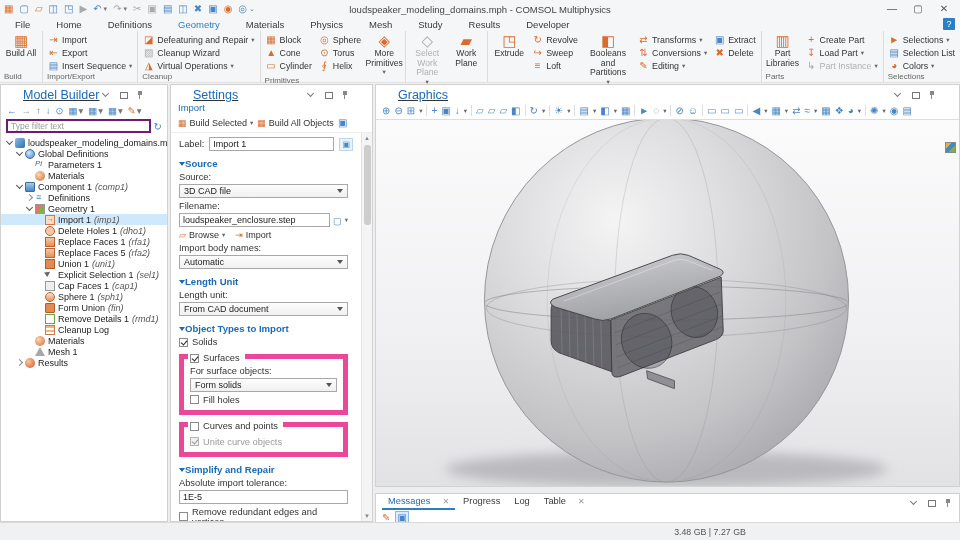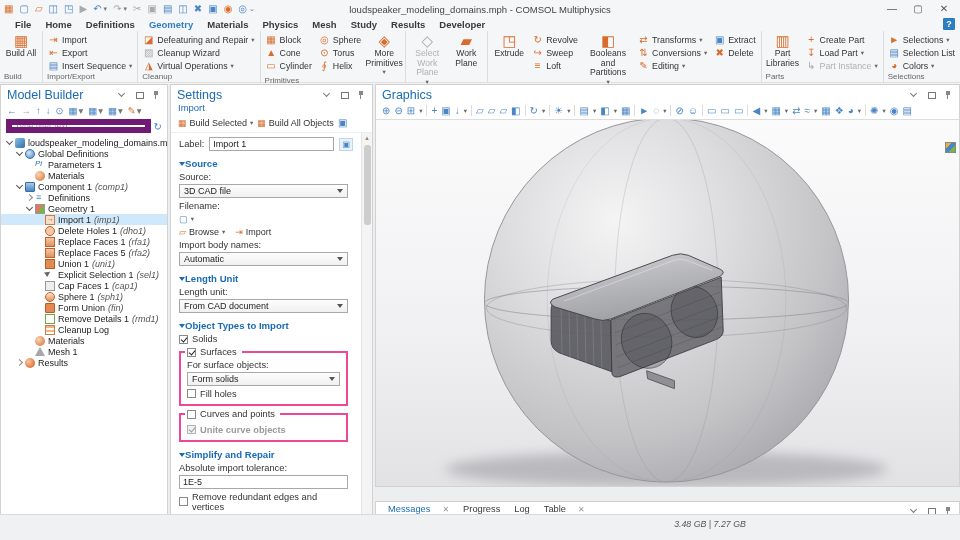--- a/index.html
+++ b/index.html
@@ -9,21 +9,21 @@
   
   .titlebar { height:18px; background:#f5f6f7; display:flex; align-items:center; padding:0 4px; position:relative; }
   .qat { display:flex; align-items:center; gap:6px; }
   .qat .qi { font-size:10px; line-height:10px; color:#4a86c5; }
   .qi.o { color:#d96c2c; } .qi.g { color:#a9a9a9; } .qi.dd { font-size:7px; color:#777; margin-left:-4px; }
   .wtitle { position:absolute; left:50%; transform:translateX(-50%); font-size:9.5px; color:#444; white-space:nowrap; }
   .wbtns { margin-left:auto; display:flex; gap:14px; padding-right:6px; }
   .wbtn { color:#555; font-size:10px; line-height:12px; width:12px; text-align:center; }
 
   
-  .tabrow { height:13px; background:#f5f6f7; display:flex; align-items:center; gap:0; padding-left:8px; position:relative;font-weight:bold; }
+  .tabrow { height:13px; background:#f5f6f7; display:flex; align-items:center; gap:12px; padding-left:8px; position:relative; }
   .mtab { padding:0 7px; font-size:9.5px; color:#3a3a3a; }
   .mtab.active { color:#2e7fc1; }
   .helpbtn { position:absolute; right:5px; top:0px; width:12px; height:12px; background:#2e7fc1; color:#fff; font-size:9px; text-align:center; line-height:12px; border-radius:1px; }
 
   
   .ribbon { height:52px; background:#f5f6f7; display:flex; align-items:stretch; border-bottom:1px solid #e0e0e0; }
   .rgrp { display:flex; flex-direction:column; border-right:1px solid #dcdcdc; padding:1px 2px 0; }
   .rcontent { flex:1; display:flex; align-items:flex-start; gap:1px; }
   .rcol { display:flex; flex-direction:column; justify-content:flex-start; padding-top:1px; }
   .rlabel { text-align:left; font-size:8px; color:#666; padding:0 2px 1px; white-space:nowrap; }
@@ -37,37 +37,37 @@
   .o { color:#d96c2c; } .b { color:#4a86c5; } .g { color:#aaa; } .r { color:#c0504d; } .grn { color:#6aa84f; }
   .dd { font-size:6.5px; color:#666; }
   .dis, .dis .rt, .dis .rt2 { color:#b0b0b0 !important; }
 
   
   .main { position:absolute; top:84px; bottom:18px; left:0; right:0; display:flex; background:#eceef0; }
   .panel { background:#fff; border:1px solid #d2d2d2; border-top:1px solid #cfcfcf; }
   .mb { width:168px; flex:none; display:flex; flex-direction:column; margin-right:2px; }
   .st { width:203px; flex:none; display:flex; flex-direction:column; margin-right:2px; }
   .gcol { flex:1; display:flex; flex-direction:column; }
-  .gfx { flex:1; display:flex; flex-direction:column; margin-bottom:14px; }
+  .gfx { flex:1; display:flex; flex-direction:column; margin-bottom:6px; }
   .bot { height:32px; flex:none; }
 
-  .phead { display:flex; align-items:center; padding:3px 6px 1px; }
+  .phead { display:flex; align-items:center; padding:3px 22px 1px;text-decoration:underline; }
   .ptitle { color:#1a6bb5; font-size:12.5px; }
   .pwc { margin-left:auto; display:flex; gap:7px; align-items:center; }
   .wc { width:10px; height:10px; position:relative; }
   .wc.chev::before { content:""; position:absolute; left:2px; top:1px; width:4px; height:4px; border-right:1px solid #777; border-bottom:1px solid #777; transform:rotate(45deg); }
   .wc.float::before { content:""; position:absolute; left:2px; top:2px; width:6px; height:5px; border:1px solid #777; }
   .wc.pin::before { content:""; position:absolute; left:3px; top:1px; width:4px; height:4px; background:#888; }
   .wc.pin::after { content:""; position:absolute; left:4px; top:5px; width:1px; height:4px; background:#888; }
 
   
   .mbtools { display:flex; align-items:center; gap:5px; padding:2px 6px; }
   .mbtools .qi { font-size:9.5px; }
   .filterrow { display:flex; align-items:center; gap:3px; padding:1px 5px 3px; }
-  .filter { flex:1; height:14px; border:6px solid #701a75; font-size:8.5px; padding:0 3px; color:#333; font-family:"Liberation Sans",sans-serif; }
+  .filter { flex:1; height:14px; border:2px solid #701a75; font-size:8.5px; padding:0 3px; color:#333; font-family:"Liberation Sans",sans-serif; }
   .filter::placeholder { color:#999; }
   .tree { flex:1; overflow:hidden; padding-top:1px; }
   .trow { display:flex; align-items:center; height:11px; white-space:nowrap; overflow:hidden; font-size:9px; padding-right:2px; }
   .trow.on { background:#cfe8fb; }
   .lvl0 { padding-left:4px; } .lvl1 { padding-left:14px; } .lvl2 { padding-left:24px; } .lvl3 { padding-left:34px; }
   .exp { width:9px; height:9px; flex:none; position:relative; }
   .exp.open::before { content:""; position:absolute; left:2px; top:1px; width:4px; height:4px; border-right:1px solid #555; border-bottom:1px solid #555; transform:rotate(45deg); }
   .exp.closed::before { content:""; position:absolute; left:2px; top:2px; width:4px; height:4px; border-right:1px solid #888; border-top:1px solid #888; transform:rotate(45deg); }
   .ti { width:10px; height:10px; display:inline-block; margin:0 3px 0 1px; flex:none; position:relative; font-style:normal; }
   .ti-model { background:linear-gradient(135deg,#8fc0e8,#2e6da8); border-radius:2px; }
@@ -113,22 +113,22 @@
   .combo span.cv { flex:1; font-size:9px; color:#222; white-space:nowrap; overflow:hidden; }
   .carr { width:0; height:0; border-left:3px solid transparent; border-right:3px solid transparent; border-top:4px solid #555; }
   .filerow { display:flex; align-items:center; gap:3px; }
   .btnrow { display:flex; align-items:center; gap:10px; margin:3px 0 2px; }
   .sbtn { display:flex; align-items:center; gap:3px; font-size:9px; color:#333; }
   .chk { display:flex; align-items:center; gap:4px; margin:2.5px 0; }
   .cb { width:9px; height:9px; border:1px solid #8a8a8a; background:#fff; flex:none; position:relative; }
   .cb.on::after { content:""; position:absolute; left:2px; top:0; width:3px; height:5px; border-right:1.3px solid #222; border-bottom:1.3px solid #222; transform:rotate(40deg); }
   .cb.dis { background:#f0f0f0; border-color:#b5b5b5; }
   .cb.dis.on::after { border-color:#9a9a9a; }
-  .dis-t { color:#9a9a9a;font-weight:bold; }
-  .grp { border:2px solid #ec4899; margin:7px 0 3px; padding:7px 6px 3px; position:relative; }
+  .dis-t { color:#9a9a9a; }
+  .grp { border:5px solid #ec4899; margin:7px 0 3px; padding:7px 6px 3px; position:relative; }
   .grphead { position:absolute; top:-6px; left:4px; background:#fff; padding:0 5px 0 2px; display:flex; align-items:center; gap:4px; }
 
   
   .gfx { position:relative; }
   .gtools { display:flex; align-items:center; gap:4px; padding:2px 6px 3px; border-bottom:1px solid #ddd; flex-wrap:nowrap; overflow:hidden; }
   .gi { font-size:10px; line-height:11px; color:#4a86c5; flex:none; }
   .gsep { width:1px; height:11px; background:#ddd; flex:none; }
   .canvas { flex:1; position:relative; overflow:hidden; }
   .canvas svg { display:block; width:100%; height:100%; }
   .float-ic { position:absolute; right:3px; top:22px; width:11px; height:11px;
@@ -137,21 +137,21 @@
   
   .bot { display:flex; flex-direction:column; }
   .btabs { display:flex; align-items:center; gap:2px; padding:1px 6px 0; }
   .tbtab { display:flex; align-items:center; gap:12px; padding:1px 6px 2px; font-size:9.3px; color:#3a3a3a; border-bottom:2px solid transparent; }
   .tbtab.active { color:#1a6bb5; border-bottom:2px solid #2e7fc1; }
   .tclose { color:#999; font-size:8px; }
   .bicons { display:flex; align-items:center; gap:5px; padding:1px 6px; }
   .bicons .sel-ic { background:#dbeafc; border:1px solid #8bb8e0; padding:0 1px; }
 
   
-  .statusbar { position:absolute; left:0; right:0; bottom:0; height:26px; background:#f0f1f2; border-top:1px solid #d9d9d9;font-style:italic; }
+  .statusbar { position:absolute; left:0; right:0; bottom:0; height:18px; background:#f0f1f2; border-top:1px solid #d9d9d9; }
   .mem { position:absolute; left:710px; top:4px; transform:translateX(-50%); font-size:8.8px; color:#555; }
 </style>
 </head>
 <body>
 
 <div class="titlebar">
   <div class="qat">
     <span class="qi o">▦</span>
     <span class="qi b">▢</span>
     <span class="qi o">▱</span>
@@ -593,20 +593,21 @@
             <span class="schev"></span>
             <span>Source</span>
           </div>
         <div class="flbl">Source:</div>
         <div class="combo">
             <span class="cv">3D CAD file</span>
             <span class="carr"></span>
           </div>
         <div class="flbl">Filename:</div>
         <div class="filerow">
+          <input class="inp" value="loudspeaker_enclosure.step" style="">
           <span class="qi b">▢</span>
             <span class="dd">▾</span>
         </div>
         <div class="btnrow">
           <span class="sbtn">
               <span class="qi o">▱</span>
               <span>Browse</span>
               <span class="dd">▾</span>
             </span>
           <span class="sbtn">

